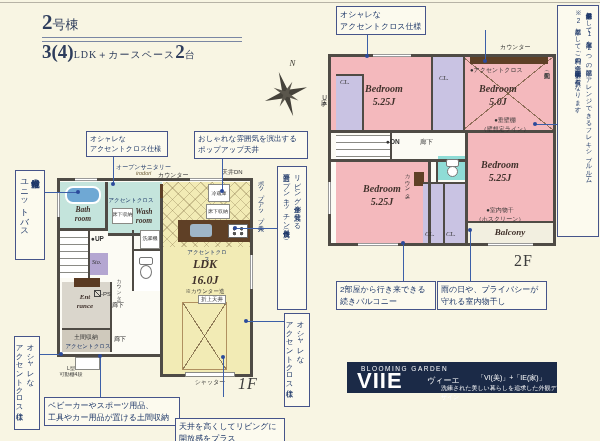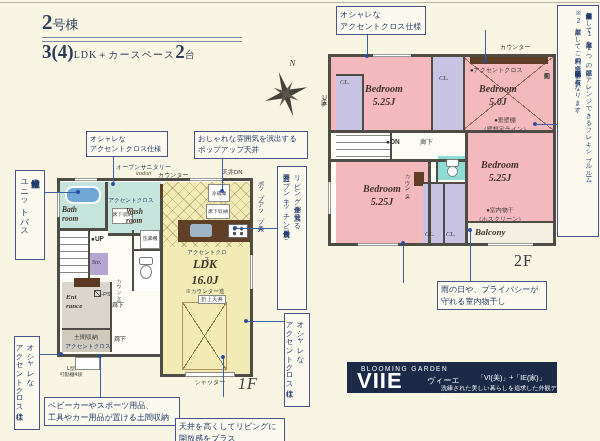--- a/index.html
+++ b/index.html
@@ -24,21 +24,21 @@
   .outer{position:absolute;border:3px solid #4f4b45;background:#fcfbf4;box-sizing:border-box;}
   .room{position:absolute;box-sizing:border-box;}
   .w{position:absolute;background:#4f4b45;z-index:6;}
   .win{position:absolute;background:#ffffff;border-top:1px solid #999;border-bottom:1px solid #999;box-sizing:border-box;z-index:7;}
   .winv{position:absolute;background:#ffffff;border-left:1px solid #999;border-right:1px solid #999;box-sizing:border-box;z-index:7;}
   .lbl{position:absolute;color:#333;font-size:6px;white-space:pre-line;z-index:12;}
   .lbl.navy{color:#1c3668;} .lbl.c{text-align:center;}
   .lbl.v{writing-mode:vertical-rl;text-orientation:upright;}
   .bedroom{position:absolute;text-align:center;font-family:"Liberation Serif",serif;font-style:italic;
      font-weight:bold;color:#41322c;font-size:10px;line-height:1.3;z-index:12;}
-  .rname{position:absolute;font-family:"Liberation Serif",serif;font-style:italic;
+  .rname{position:absolute;text-align:center;font-family:"Liberation Serif",serif;font-style:italic;
      font-weight:bold;color:#41322c;font-size:7.5px;line-height:1.25;white-space:pre-line;z-index:12;}
   .pink{background:#f4b9bd;} .lav{background:#c9c3e3;} .teal{background:#c4e4dc;}
   .cyan{background:#8fdcd6;} .yel{background:#f2ebb5;} .pur{background:#b4a6d1;}
   .brown{background:#5f4026;} .gray{background:#dad6cc;} .gray2{background:#cfc9bc;}
   .stairs{background:#fff;background-image:repeating-linear-gradient(to bottom,#8a8a85 0 1px,transparent 1px 7px);}
   .hatchx{background-image:
      repeating-linear-gradient(45deg,rgba(120,100,60,.30) 0 1px,transparent 1px 8px),
      repeating-linear-gradient(-45deg,rgba(120,100,60,.30) 0 1px,transparent 1px 8px);}
   .xbox{background-image:
      linear-gradient(to top right,transparent calc(50% - .5px),rgba(110,85,55,.75) calc(50% - .5px) calc(50% + .5px),transparent calc(50% + .5px)),
@@ -77,20 +77,22 @@
           <polygon points="50,38 53.5,58.5 74,62 53.5,65.5 50,86 46.5,65.5 26,62 46.5,58.5" fill="#5a564c"></polygon>
         </g>
       </g>
     </svg>
   </div>
 
   <div class="co" style="left:336px;top:6px;width:82px;">オシャレな
 アクセントクロス仕様</div>
   <div class="co v" style="left:557px;top:5px;width:34px;height:226px;font-size:6.3px;">将来子供部屋として1部屋を2つの部屋にアレンジできるフレキシブルルーム
 ※2部屋としてご利用の場合、間仕切壁工事は有償となります。</div>
+  <div class="co" style="left:336px;top:281px;width:92px;">2部屋から行き来できる
+続きバルコニー</div>
   <div class="co" style="left:437px;top:281px;width:102px;">雨の日や、プライバシーが
 守れる室内物干し</div>
 
   <div class="lead" style="left:367px;top:30px;width:1px;height:26px;"></div>
     <div class="dot" style="left:365px;top:54px;"></div>
   <div class="lead" style="left:485px;top:30px;width:1px;height:31px;"></div>
     <div class="dot" style="left:483px;top:59px;"></div>
   <div class="lead" style="left:403px;top:243px;width:1px;height:40px;"></div>
     <div class="dot" style="left:401px;top:241px;"></div>
   <div class="lead" style="left:470px;top:230px;width:1px;height:53px;"></div>

